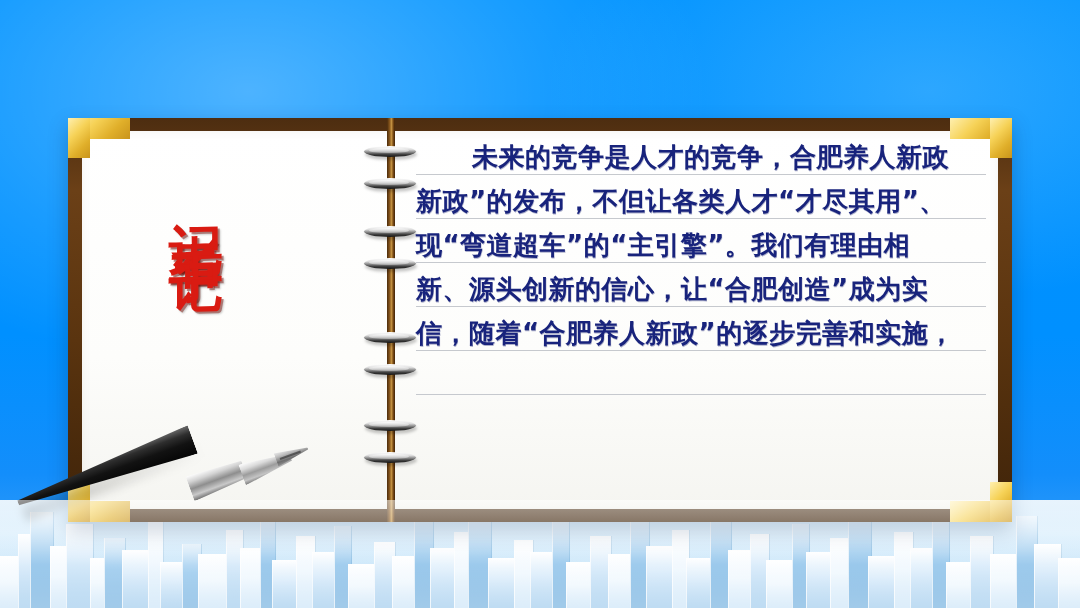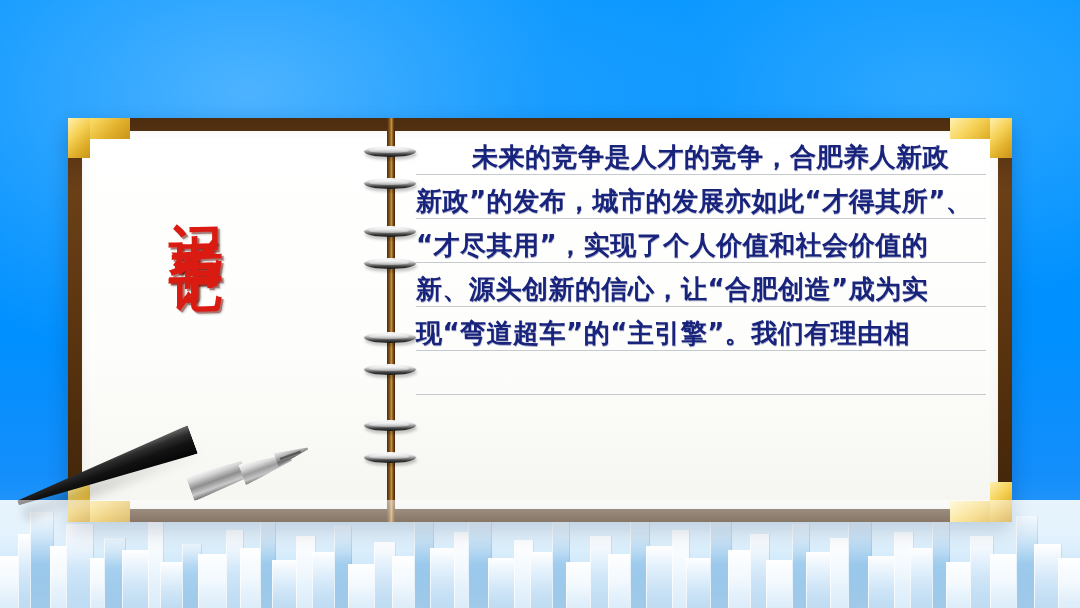--- a/index.html
+++ b/index.html
@@ -277,30 +277,30 @@
     <div class="ring" style="top:244px;"></div>
     <div class="ring" style="top:300px;"></div>
     <div class="ring" style="top:332px;"></div>
   </div>
 
   <div id="text-block">
     <div class="line indent">
         <span>未来的竞争是人才的竞争，合肥养人新政</span>
       </div>
     <div class="line">
-        <span>新政”的发布，城市的发展亦如此“才得其所”、</span>
+        <span>新政”的发布，不但让各类人才“才尽其用”、</span>
       </div>
     <div class="line">
-        <span>“才尽其用”，实现了个人价值和社会价值的</span>
+        <span>现“弯道超车”的“主引擎”。我们有理由相</span>
       </div>
     <div class="line">
         <span>新、源头创新的信心，让“合肥创造”成为实</span>
       </div>
     <div class="line">
-        <span>现“弯道超车”的“主引擎”。我们有理由相</span>
+        <span>信，随着“合肥养人新政”的逐步完善和实施，</span>
       </div>
     <div class="line blank"></div>
   </div>
 
   <div class="corner" id="corner-tl">
       <i class="h"></i>
       <i class="v"></i>
     </div>
   <div class="corner" id="corner-tr">
       <i class="h"></i>

